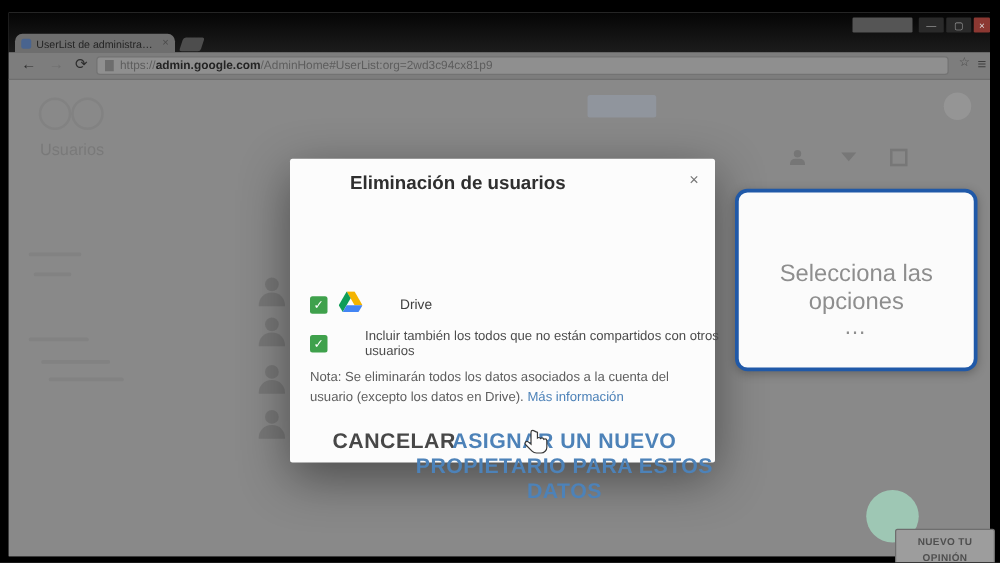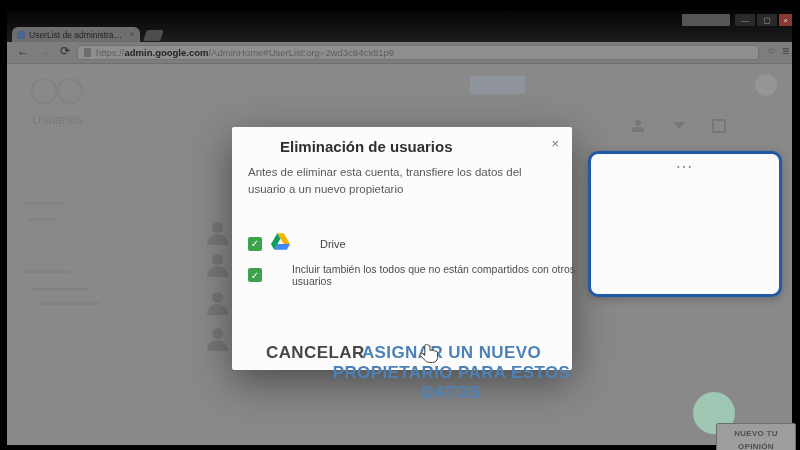--- a/index.html
+++ b/index.html
@@ -155,51 +155,55 @@
       <div class="side-line" style="left:16px;top:138px;width:42px;"></div>
       <div class="side-line" style="left:20px;top:154px;width:30px;"></div>
       <div class="side-line" style="left:16px;top:206px;width:48px;"></div>
       <div class="side-line" style="left:26px;top:224px;width:55px;"></div>
       <div class="side-line" style="left:32px;top:238px;width:60px;"></div>
     </div>
 
     <div class="dialog">
       <div class="dlg-title">Eliminación de usuarios</div>
       <div class="dlg-close">×</div>
-      <div class="dlg-body">Antes de eliminar esta cuenta, transfiere los datos del usuario a un nuevo propietario</div>
 
       <div class="cbrow" style="top:106px;">
         <span class="cb" style="background:#3fa14c;">✓</span>
         <span class="drive-ico">
           <svg width="19" height="17" viewBox="0 0 24 21">
             <polygon points="8,0 16,0 24,13.8 16,13.8" fill="#f4b400"></polygon>
             <polygon points="8,0 0,13.8 4,20.8 12,6.9" fill="#0f9d58"></polygon>
             <polygon points="4,20.8 8,13.8 24,13.8 20,20.8" fill="#4285f4"></polygon>
           </svg>
         </span>
         <span class="cb-label b1">Drive</span>
       </div>
 
       <div class="cbrow" style="top:136px;">
         <span class="cb" style="background:#3fa14c;">✓</span>
         <span class="cb-label" style="width:290px;">Incluir también los todos que no están compartidos con otros usuarios</span>
       </div>
 
+      <div class="dlg-note">
+        <span>Nota: Se eliminarán todos los datos asociados a la cuenta del usuario (excepto los datos en Drive).</span>
+        <a class="dlg-link" style="color:#4d82b8;" href="#">Más información</a>
+      </div>
 
       <div class="dlg-btn" style="left:34px;color:#474747;">CANCELAR</div>
       <div class="dlg-btn" style="left:99px;color:#4d82b8;">ASIGNAR UN NUEVO PROPIETARIO PARA ESTOS DATOS</div>
     </div>
 
     <div class="cursor">
       <svg width="22" height="24" viewBox="0 0 32 34">
         <path d="M12 3c-1.2 0-2.1.9-2.1 2.1V19l-3.2-2.7c-1-.8-2.4-.7-3.2.2-.7.9-.6 2.3.2 3.1l7.4 7.4c1.4 1.4 3.2 2.2 5.2 2.2h5.3c3.7 0 6.7-3 6.7-6.7v-7.6c0-1.1-.9-2.1-2.1-2.1-.5 0-1 .2-1.4.5-.3-.9-1.2-1.6-2.2-1.6-.6 0-1.2.3-1.6.7-.4-.7-1.2-1.2-2.1-1.2-.6 0-1.1.2-1.5.5V5.1C14.1 3.9 13.2 3 12 3z" fill="#fdfdfd" stroke="#3a3a3a" stroke-width="1.4"></path>
       </svg>
     </div>
 
     <div class="callout">
+      <div class="callout-text">Selecciona las opciones</div>
       <div class="callout-dots">…</div>
     </div>
 
     <div class="fab"></div>
     <div class="feedback">
       <div class="fb-line l1">NUEVO TU</div>
       <div class="fb-line l2">OPINIÓN</div>
     </div>
 
   </div>

